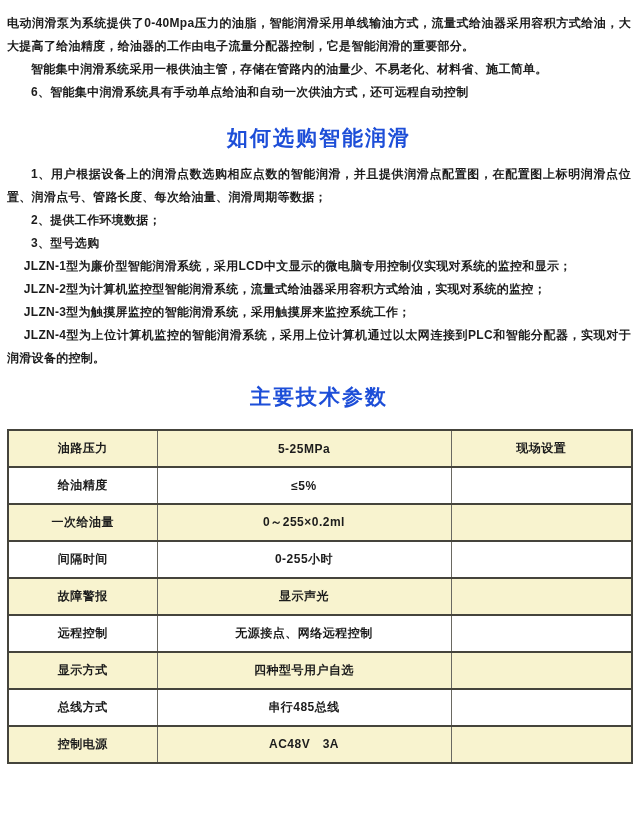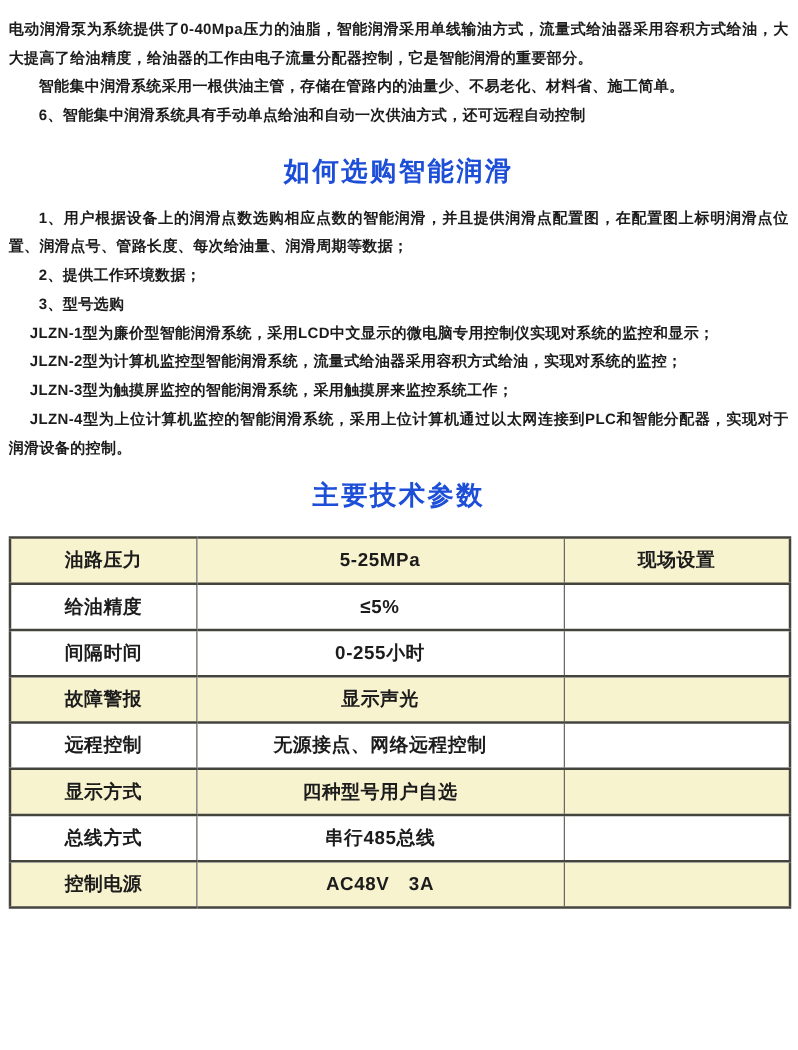--- a/index.html
+++ b/index.html
@@ -41,21 +41,21 @@
     border-collapse: collapse;
     table-layout: fixed;
     width: 624px;
     border: 2px solid #45443c;
   }
   table.specs td {
     height: 35px;
     padding: 0 4px;
     text-align: center;
     vertical-align: middle;
-    font-size: 15px;
+    font-size: 12px;
     font-weight: 600;
     letter-spacing: 0.5px;
     border-top: 2px solid #45443c;
     border-bottom: 2px solid #45443c;
     border-left: 1px solid #6a6962;
     border-right: 1px solid #6a6962;
     overflow: hidden;
     white-space: nowrap;
   }
   tr.alt { background: #f8f3cf; }
@@ -91,20 +91,25 @@
       <tr class="alt">
         <td>油路压力</td>
         <td>5-25MPa</td>
         <td>现场设置</td>
       </tr>
       <tr>
         <td>给油精度</td>
         <td>≤5%</td>
         <td></td>
       </tr>
+      <tr class="alt">
+        <td>一次给油量</td>
+        <td>0～255×0.2ml</td>
+        <td></td>
+      </tr>
       <tr>
         <td>间隔时间</td>
         <td>0-255小时</td>
         <td></td>
       </tr>
       <tr class="alt">
         <td>故障警报</td>
         <td>显示声光</td>
         <td></td>
       </tr>

